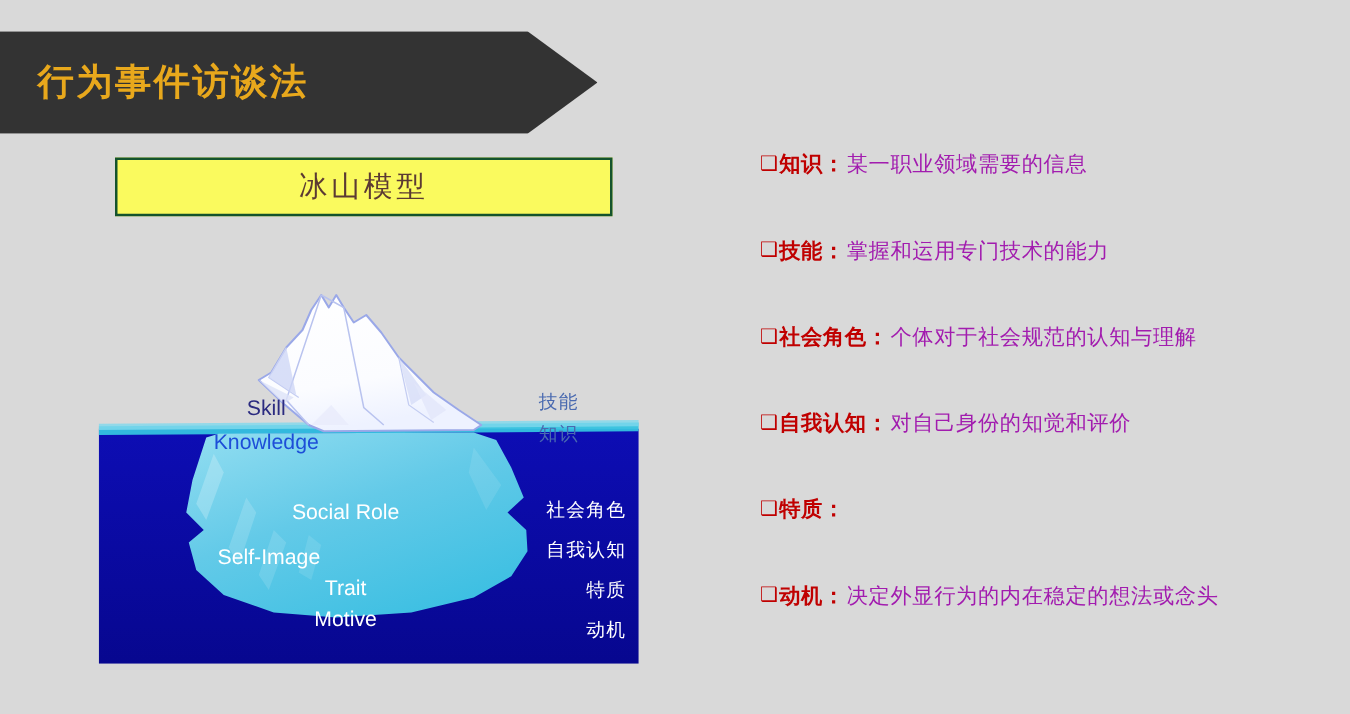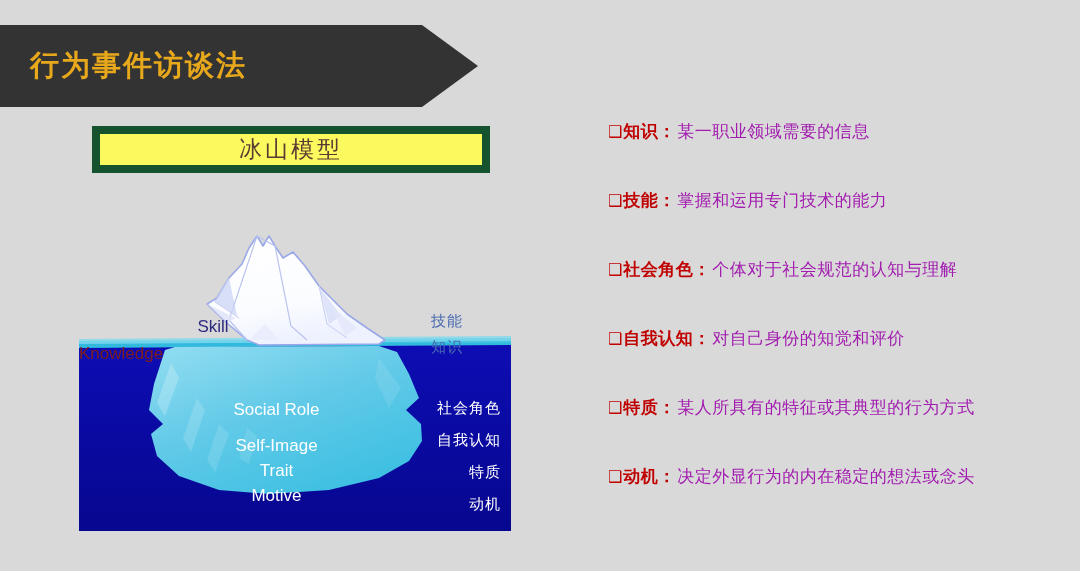--- a/index.html
+++ b/index.html
@@ -44,21 +44,21 @@
   }
 
   
   #model-box {
     position: absolute;
     left: 92px;
     top: 126px;
     width: 398px;
     height: 47px;
     background: #fafa5e;
-    border: 8px solid #14532d;
+    border: 2px solid #14532d;
     box-sizing: border-box;
     display: flex;
     align-items: center;
     justify-content: center;
   }
   #model-box .label {
     font-size: 23px;
     color: #5b3a33;
     letter-spacing: 3px;
     font-weight: normal;
@@ -89,23 +89,23 @@
   }
   
   #label-skill {
     left: 0; top: 43px; width: 268px;
     text-align: center;
     font-size: 17px;
     color: #2b2b80;
   }
   #label-knowledge {
     left: 0; top: 70px; width: 268px;
-    text-align: left;
-    font-size: 17px;
-    color: #7f1d1d;
+    text-align: center;
+    font-size: 17px;
+    color: #1d4ed8;
   }
   
   #label-cn-skill {
     left: 352px; top: 38px;
     font-size: 15px;
     color: #4a6ab0;
     letter-spacing: 1px;
   }
   #label-cn-knowledge {
     left: 352px; top: 64px;
@@ -115,21 +115,20 @@
   }
   
   #label-social-role {
     left: 95px; top: 126px; width: 205px;
     text-align: center;
     font-size: 17px;
     color: #ffffff;
   }
   #label-self-image {
     left: 95px; top: 162px; width: 205px;
-    text-align: center;
     font-size: 17px;
     color: #ffffff;
   }
   #label-trait {
     left: 95px; top: 187px; width: 205px;
     text-align: center;
     font-size: 17px;
     color: #ffffff;
   }
   #label-motive {
@@ -343,21 +342,20 @@
     <span class="bullet-marker">❑</span>
     <span class="bullet-term">自我认知</span>
     <span class="bullet-sep">：</span>
     <span class="bullet-desc">对自己身份的知觉和评价</span>
   </div>
 
   <div class="bullet-row">
     <span class="bullet-marker">❑</span>
     <span class="bullet-term">特质</span>
     <span class="bullet-sep">：</span>
-    <span class="bullet-desc">某人所具有的特征或其典型的行为方式</span>
   </div>
 
   <div class="bullet-row">
     <span class="bullet-marker">❑</span>
     <span class="bullet-term">动机</span>
     <span class="bullet-sep">：</span>
     <span class="bullet-desc">决定外显行为的内在稳定的想法或念头</span>
   </div>
 
 </div>

